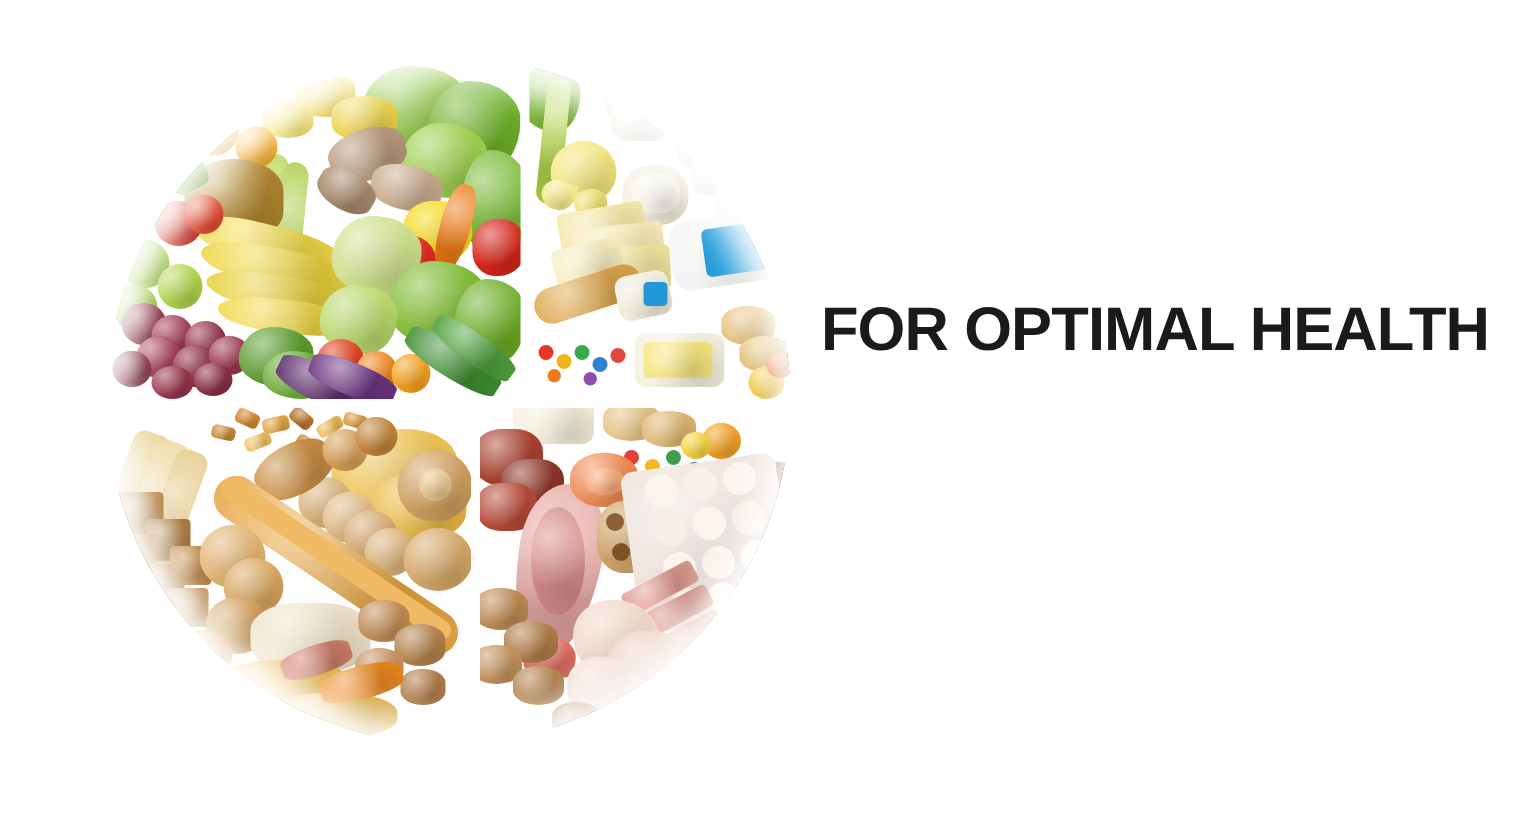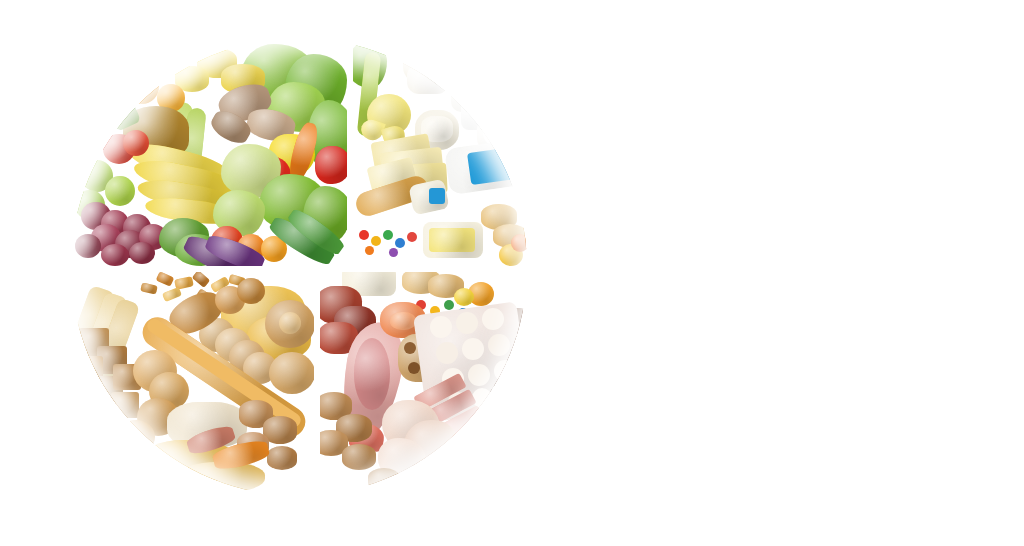--- a/index.html
+++ b/index.html
@@ -369,15 +369,16 @@
           <div class="f oval sh" style="left:22px;top:172px;width:34px;height:26px;background:#b5834c;"></div>
           <div class="f oval sh" style="left:48px;top:196px;width:32px;height:24px;background:#ab7a44;"></div>
         </div>
       </div>
 
     </div>
     <div class="plate-vignette"></div>
   </div>
 
   <div class="headline">
+    <span class="hl-line hl-3">FOR OPTIMAL HEALTH</span>
   </div>
 
 </div>
 
 </body></html>

